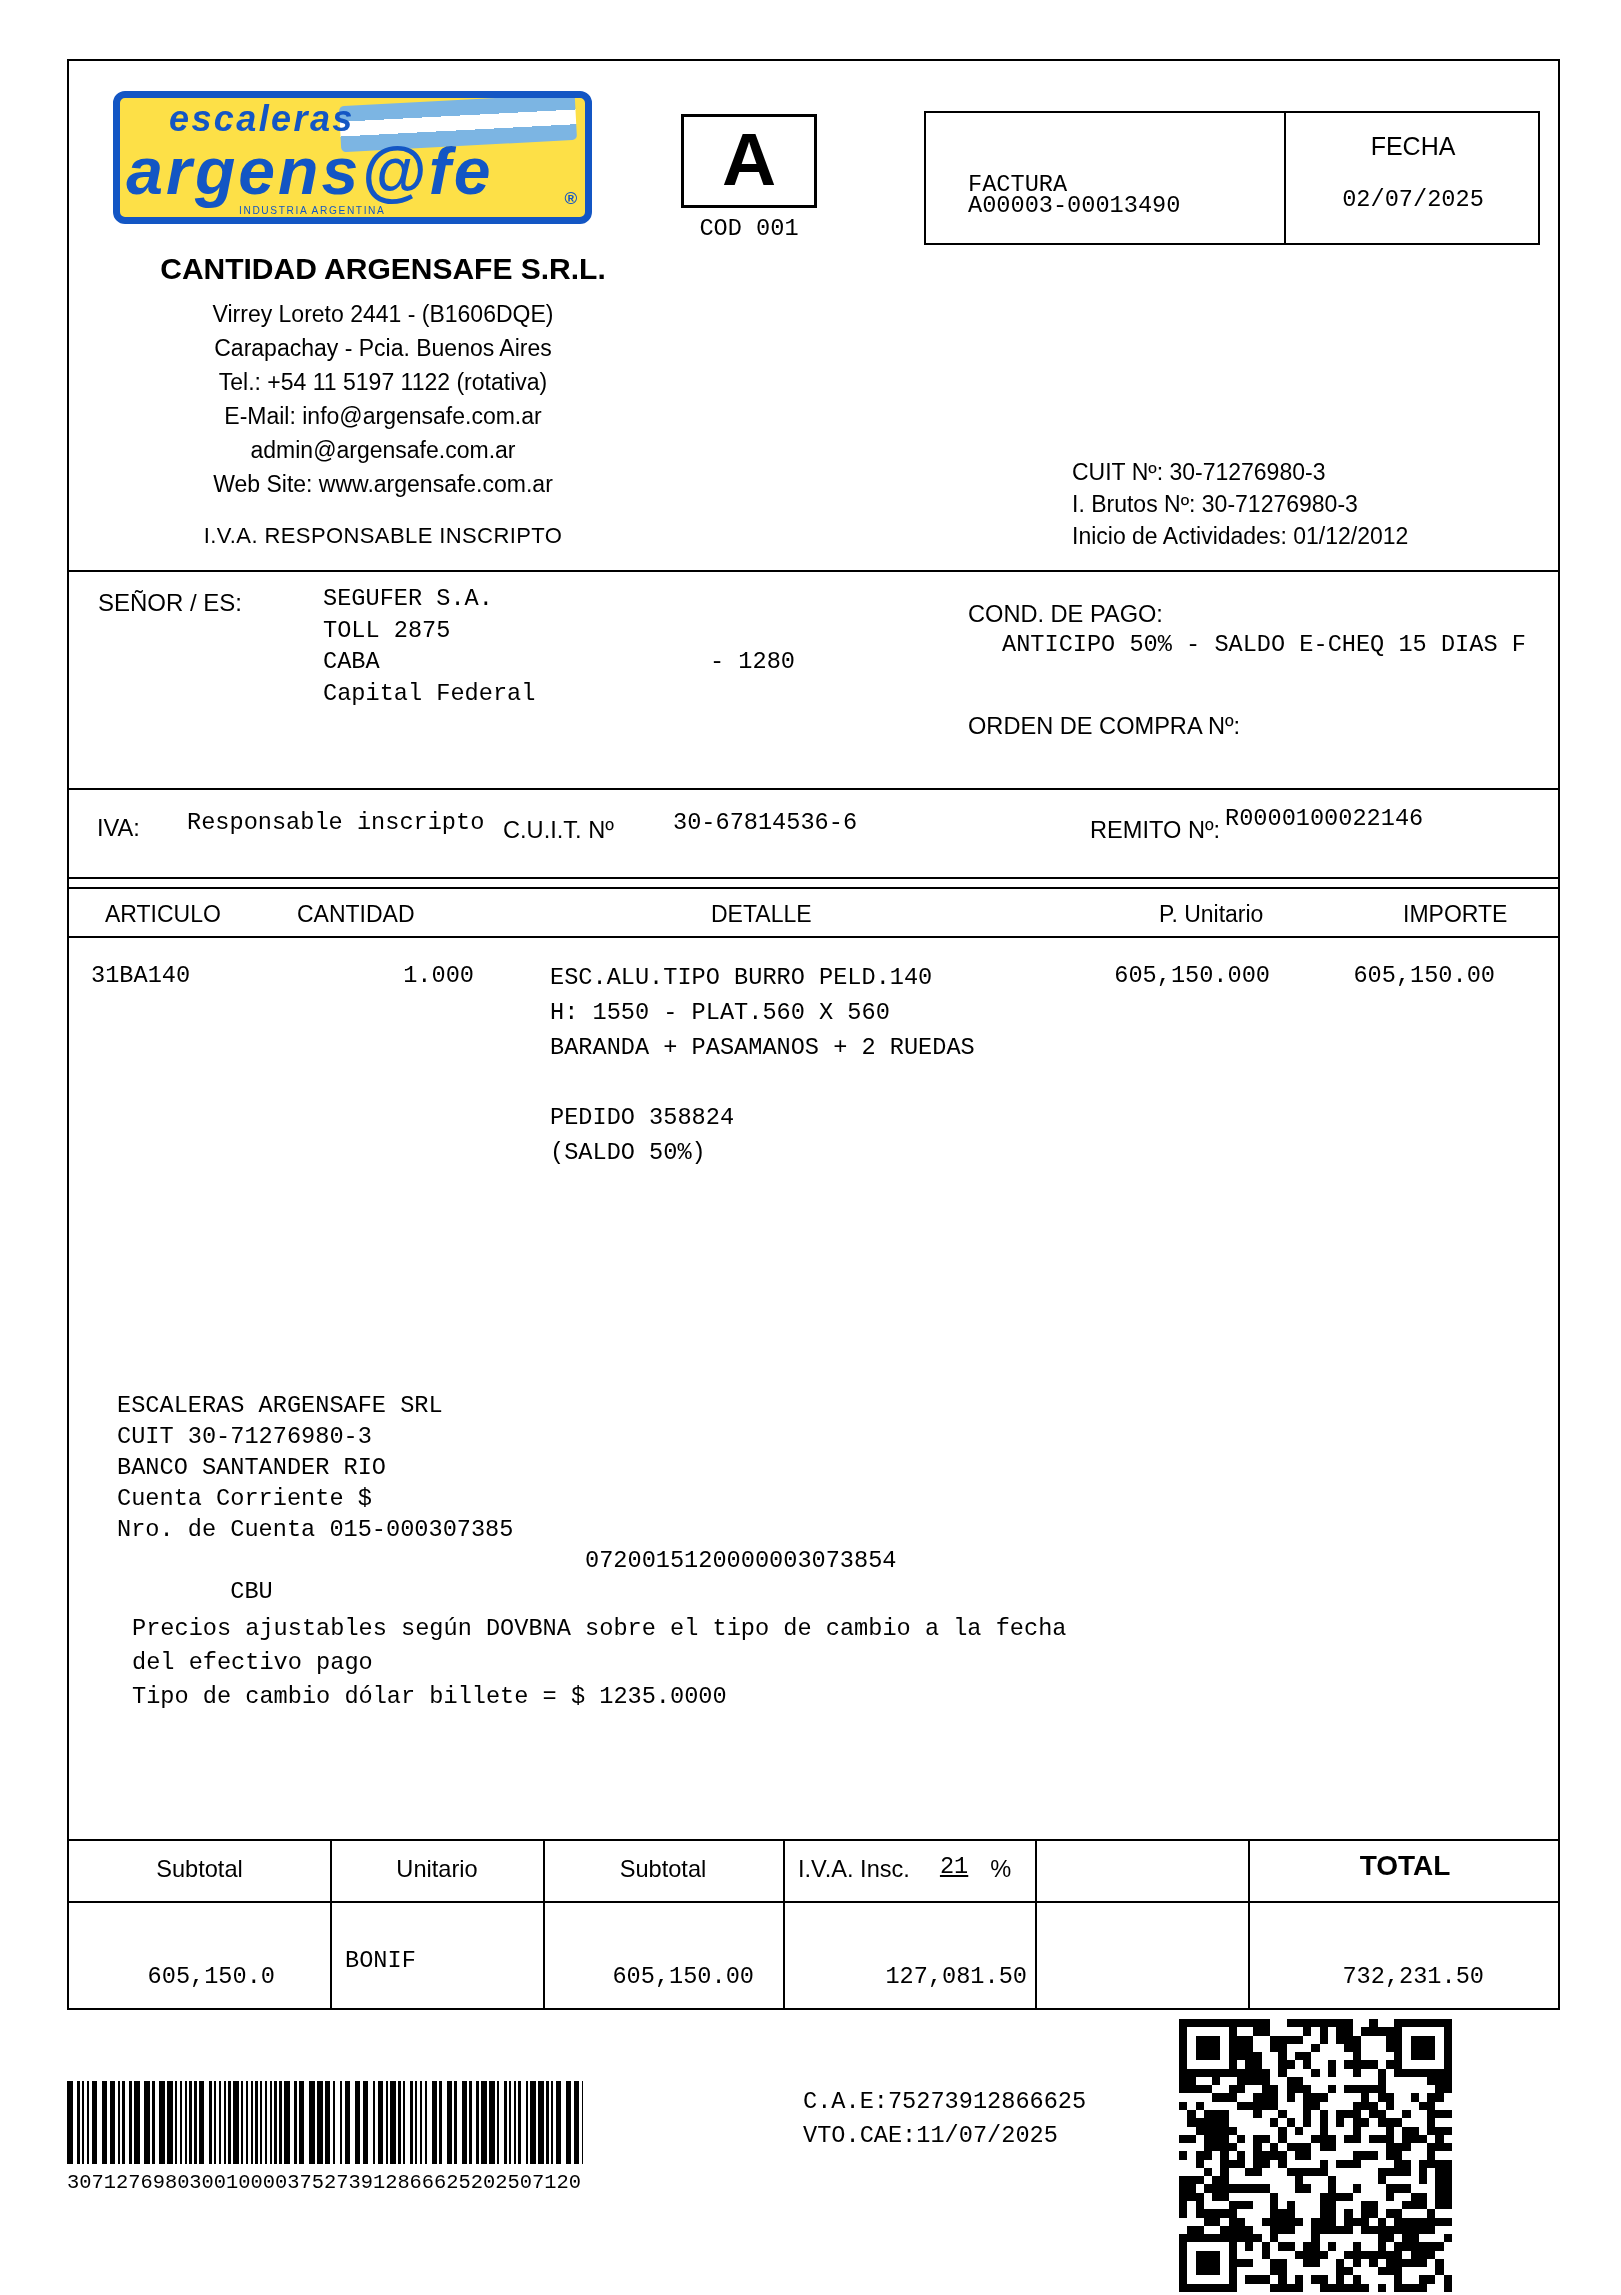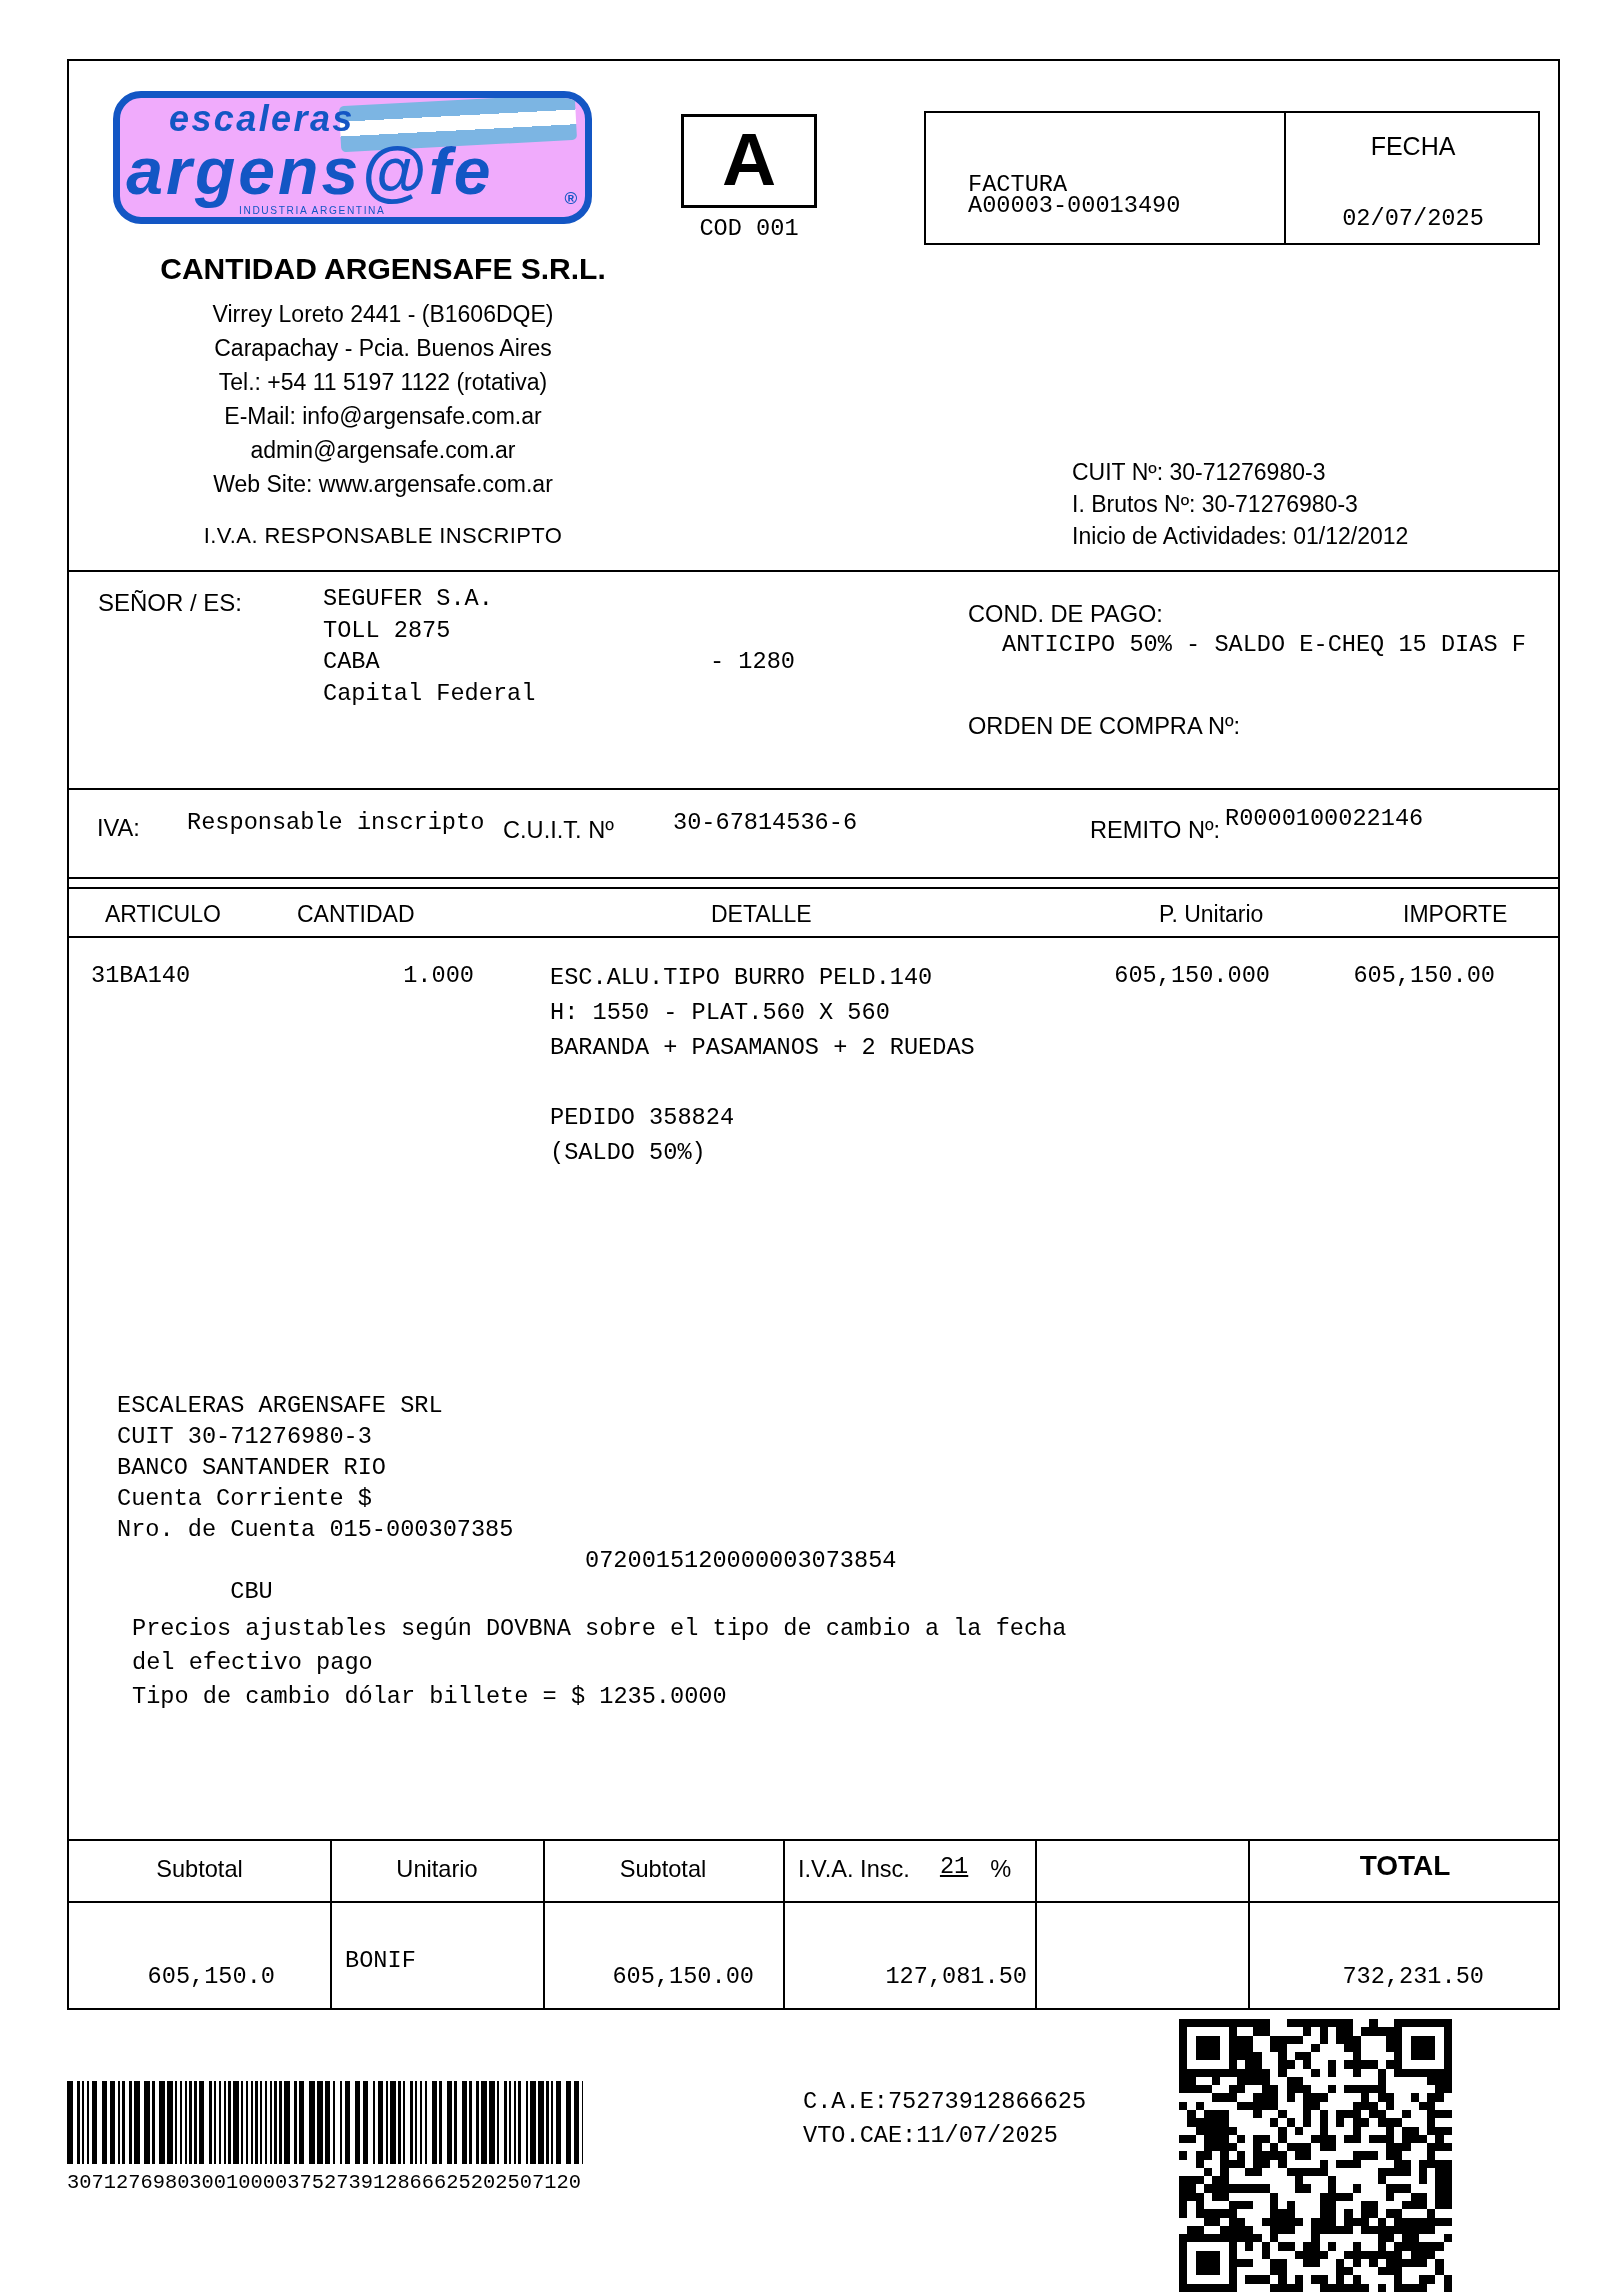--- a/index.html
+++ b/index.html
@@ -12,21 +12,21 @@
   .center { text-align:center; }
   .right { text-align:right; }
   .hline { position:absolute; left:0; right:0; background:#000; }
   .vline { position:absolute; background:#000; }
 
   #main-box { position:absolute; left:67px; top:59px; width:1493px; height:1951px;
               border:2.4px solid #000; background:#fff; }
 
   
   #logo { position:absolute; left:44px; top:30px; width:479px; height:133px;
-          border:7px solid #1356c4; border-radius:28px; background:#f0abfc; overflow:hidden; }
+          border:7px solid #1356c4; border-radius:12px; background:#fde047; overflow:hidden; }
   #logo .flag { position:absolute; right:9.4px; top:1.6px; width:236px; height:46px;
           background:linear-gradient(180deg,#7cb5e3 0 34%,#fff 34% 66%,#7cb5e3 66% 100%);
           transform:rotate(-3deg); border-radius:4.7px; z-index:1; }
   #logo .w1 { position:absolute; left:49px; top:0px; z-index:2; color:#1356c4;
           font-size:36px; font-weight:bold; font-style:italic; letter-spacing:2.4px; }
   #logo .w2 { position:absolute; left:6.3px; top:35px; z-index:2; color:#1356c4;
           font-size:66px; font-weight:bold; font-style:italic; letter-spacing:3.1px; white-space:nowrap; }
   #logo .reg { position:absolute; right:7.9px; bottom:7.9px; z-index:3; color:#1356c4;
           font-size:17.3px; font-style:normal; font-weight:bold; }
   #logo .tag { position:absolute; left:119px; top:107px; z-index:3; color:#1356c4;
@@ -75,21 +75,21 @@
     <div class="abs center" style="left:0;top:462px;width:628px;font-size:22px;letter-spacing:0.4px;">I.V.A. RESPONSABLE INSCRIPTO</div>
 
     <div class="abs center" style="left:612px;top:53px;width:136px;height:94px;border:3.9px solid #000;font-size:75px;font-weight:bold;line-height:85px;">A</div>
     <div class="abs center mono" style="left:612px;top:154px;width:136px;font-size:23.6px;">COD 001</div>
 
     <div class="abs" style="left:855px;top:50px;width:616px;height:134px;border:2.4px solid #000;">
       <div class="vline" style="left:358px;top:0;bottom:0;width:2.4px;"></div>
       <div class="abs mono" style="left:42px;top:46px;font-size:23.6px;margin-top:12px;">FACTURA</div>
       <div class="abs mono" style="left:42px;top:79px;font-size:23.6px;">A00003-00013490</div>
       <div class="abs center" style="left:360px;top:19px;width:254px;font-size:25px;">FECHA</div>
-      <div class="abs center mono" style="left:360px;top:92px;width:254px;font-size:23.6px;">02/07/2025</div>
+      <div class="abs center mono" style="left:360px;top:73px;width:254px;font-size:23.6px;">02/07/2025</div>
     </div>
 
     <div class="abs" style="left:1003px;top:395px;font-size:23px;line-height:32px;">
       <div>CUIT Nº: 30-71276980-3</div>
       <div>I. Brutos Nº: 30-71276980-3</div>
       <div>Inicio de Actividades: 01/12/2012</div>
     </div>
 
     <div class="hline" style="top:509px;height:2.4px;"></div>
 

